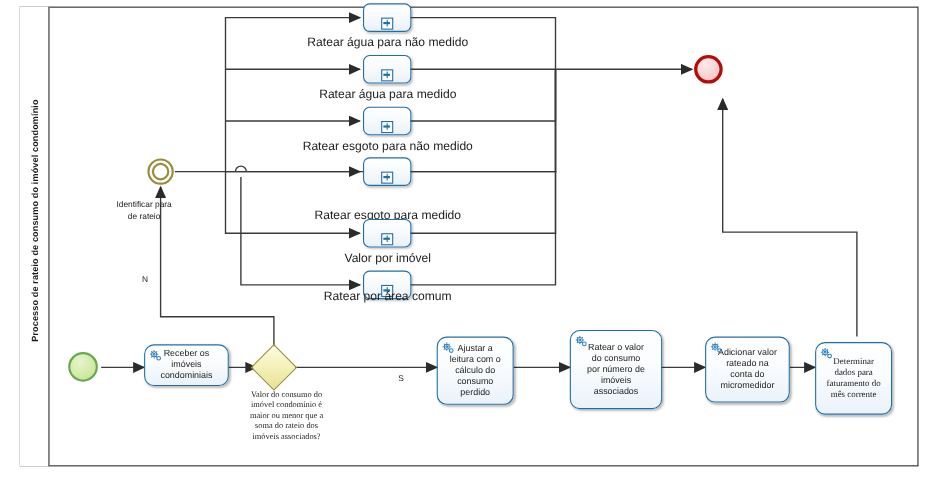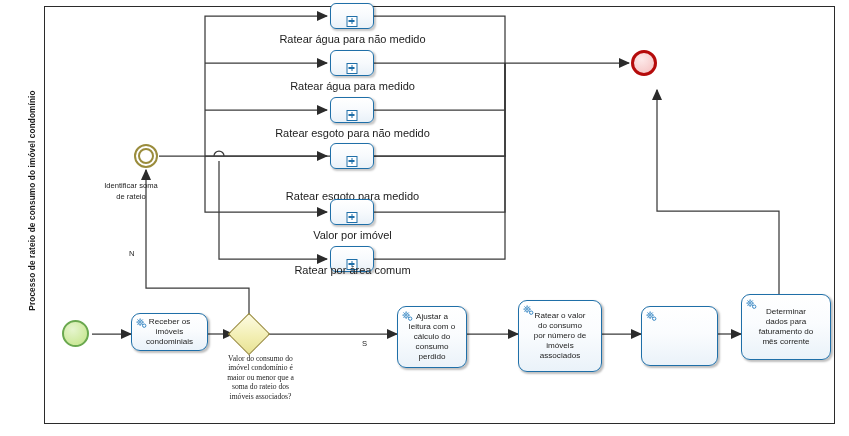--- a/index.html
+++ b/index.html
@@ -166,23 +166,24 @@
 
   <div class="task" style="left:641px;top:306px;width:77px;height:60px;">
     <svg class="gear" viewBox="0 0 24 24">
       <g fill="none" stroke="#2a7fc0" stroke-width="1.7">
         <circle cx="9.5" cy="9.5" r="4.2"></circle>
           <circle cx="9.5" cy="9.5" r="1.5"></circle>
         <path d="M9.5 2.6v2M9.5 14.4v2M2.6 9.5h2M14.4 9.5h2M4.6 4.6l1.4 1.4M13 13l1.4 1.4M14.4 4.6L13 6M6 13l-1.4 1.4"></path>
         <circle cx="17" cy="16" r="3.1"></circle>
       </g>
     </svg>
-  </div>
-
-  <div class="task" style="left:741px;top:294px;width:90px;height:66px;">
+    <span class="lbl">Adicionar valor<br>rateado na<br>conta do<br>micromedidor</span>
+  </div>
+
+  <div class="task" style="left:741px;top:311px;width:70px;height:66px;font-family:Liberation Serif, serif;">
     <svg class="gear" viewBox="0 0 24 24">
       <g fill="none" stroke="#2a7fc0" stroke-width="1.7">
         <circle cx="9.5" cy="9.5" r="4.2"></circle>
           <circle cx="9.5" cy="9.5" r="1.5"></circle>
         <path d="M9.5 2.6v2M9.5 14.4v2M2.6 9.5h2M14.4 9.5h2M4.6 4.6l1.4 1.4M13 13l1.4 1.4M14.4 4.6L13 6M6 13l-1.4 1.4"></path>
         <circle cx="17" cy="16" r="3.1"></circle>
       </g>
     </svg>
     <span class="lbl">Determinar<br>dados para<br>faturamento do<br>mês corrente</span>
   </div>
@@ -210,21 +211,21 @@
   <div class="sub" style="left:330px;top:199px;">
     <span class="plus"></span>
   </div>
   <div class="sub-lbl" style="left:275px;top:229px;width:155px;">Valor por imóvel</div>
 
   <div class="sub" style="left:330px;top:246px;">
     <span class="plus"></span>
   </div>
   <div class="sub-lbl" style="left:275px;top:264px;width:155px;">Ratear por área comum</div>
 
-  <div class="cap" style="left:76px;top:181px;width:110px;">Identificar soma</div>
+  <div class="cap" style="left:76px;top:181px;width:110px;">Identificar para</div>
   <div class="cap" style="left:76px;top:192px;width:110px;">de rateio</div>
 
   <div class="flow-lbl" style="left:129px;top:249px;">N</div>
   <div class="flow-lbl" style="left:362px;top:339px;">S</div>
 
   <div class="cap" style="left:198px;top:354px;width:125px;font-family:Liberation Serif, serif;">
     <span>Valor do consumo do</span><br>
     <span>imóvel condomínio é</span><br>
     <span>maior ou menor que a</span><br>
     <span>soma do rateio dos</span><br>

